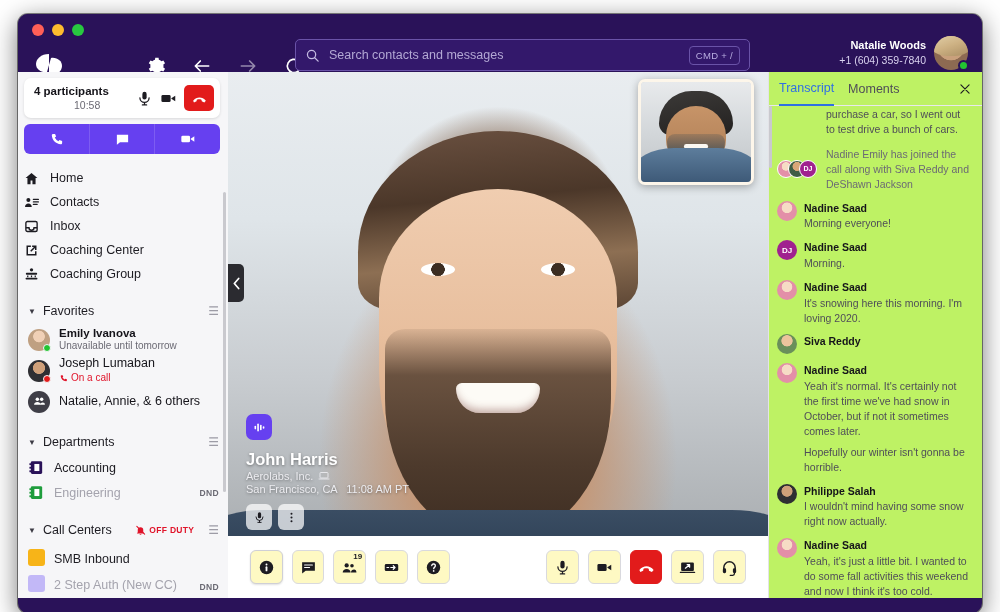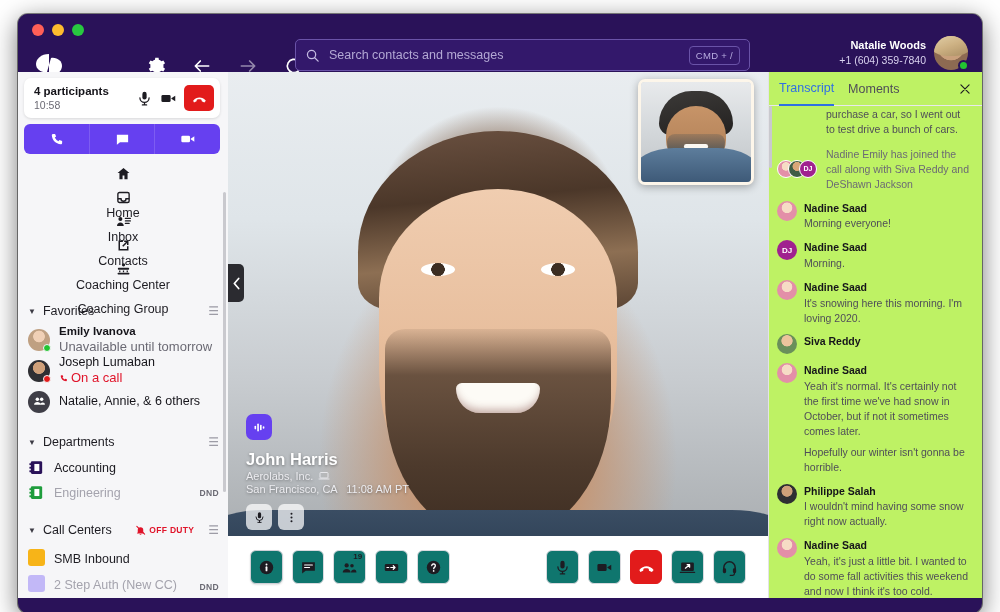--- a/index.html
+++ b/index.html
@@ -126,21 +126,21 @@
     margin: 6px 8px 0 6px;
     background: #fff;
     border-radius: 7px;
     height: 40px;
     display: flex; align-items: center;
     padding: 0 6px 0 10px;
     box-shadow: 0 1px 3px rgba(0,0,0,.12);
   }
   .cc-text { flex: 1; line-height: 1.25; }
   .cc-title { font-size: 11.5px; font-weight: bold; color: #15141a; }
-  .cc-time { font-size: 10.5px; color: #6b6a74; }
+  .cc-time { font-size: 10.5px; color: #6b6a74; margin-left: 40px; }
   .cc-ic { width: 17px; height: 17px; margin-left: 7px; cursor: pointer; }
   .cc-end {
     width: 30px; height: 26px; border-radius: 5px;
     background: #e21b1b; margin-left: 7px;
     display: flex; align-items: center; justify-content: center;
     cursor: pointer;
   }
   .quickbar {
     margin: 6px 8px 0 6px;
     height: 30px; border-radius: 6px;
@@ -150,21 +150,21 @@
   .qb {
     flex: 1; display: flex; align-items: center; justify-content: center;
     cursor: pointer;
   }
   .qb + .qb { border-left: 1px solid #7d5cf2; }
 
   .navlist { margin-top: 12px; }
   .navitem {
     display: flex; align-items: center;
     height: 24px; padding: 0 6px;
-    gap: 25px; cursor: pointer; flex-direction: column;
+    gap: 11px; cursor: pointer;
   }
   .navitem .nlabel { font-size: 12.5px; color: #1d1c22; }
   .navicon { width: 15px; height: 15px; flex: none; }
 
   .sechead {
     display: flex; align-items: center;
     height: 26px; padding: 0 9px 0 10px;
     margin-top: 12px; gap: 7px; cursor: pointer;
   }
   .caret { font-size: 8px; color: #3c3b44; }
@@ -187,21 +187,21 @@
   .pdot {
     position: absolute; right: -1px; bottom: -1px;
     width: 8px; height: 8px; border-radius: 50%;
     border: 1.5px solid #f6f6f8;
   }
   .pdot.on { background: #22c531; }
   .pdot.busy { background: #e21b1b; }
   .ptext { line-height: 1.25; min-width: 0; }
   .pname { font-size: 11.5px; font-weight: bold; color: #15141a; white-space: nowrap; }
   .pname.reg { font-weight: normal; font-size: 12.5px; }
-  .pstatus { font-size: 13px; color: #6b6a74; }
+  .pstatus { font-size: 10px; color: #6b6a74; }
   .pstatus.call { color: #e0142a; display: flex; align-items: center; gap: 3px; }
 
   .grpav {
     width: 22px; height: 22px; border-radius: 50%;
     background: #3f3e47; display: flex; align-items: center; justify-content: center;
     flex: none;
   }
 
   .deptrow {
     display: flex; align-items: center;
@@ -391,21 +391,21 @@
     height: 62px;
     background: #ffffff;
     display: flex; align-items: center;
     padding: 0 22px;
     gap: 9px;
     z-index: 5;
   }
   .ctl {
     width: 34px; height: 34px; border-radius: 6px;
     border: 1px solid #d9d9de;
-    background: #0f766e;
+    background: #fef9c3;
     display: flex; align-items: center; justify-content: center;
     cursor: pointer; position: relative;
   }
   .ctl.active { border-color: #cfcfd6; box-shadow: 0 1px 2px rgba(0,0,0,.12); }
   .ctl.hang { background: #e21b1b; border-color: #e21b1b; }
   .ctlspacer { width: 82px; }
   .cbadge {
     position: absolute; top: 1px; right: 3px;
     font-size: 8px; color: #1d1c22; font-weight: bold;
   }
@@ -570,32 +570,32 @@
 
         <div class="navlist">
           <div class="navitem">
             <svg class="navicon" viewBox="0 0 24 24">
               <path d="M12 3L2.5 11h3v10h5v-6h3v6h5V11h3z" fill="#1d1c22"></path>
             </svg>
             <span class="nlabel">Home</span>
           </div>
           <div class="navitem">
             <svg class="navicon" viewBox="0 0 24 24">
-              <rect x="3" y="4" width="18" height="16" rx="2.4" stroke="#1d1c22" stroke-width="2.2" fill="none"></rect>
-              <path d="M3 14h5a4 4 0 008 0h5" stroke="#1d1c22" stroke-width="2.2" fill="none"></path>
-            </svg>
-            <span class="nlabel">Inbox</span>
-          </div>
-          <div class="navitem">
-            <svg class="navicon" viewBox="0 0 24 24">
               <circle cx="7" cy="8" r="3.2" fill="#1d1c22"></circle>
               <path d="M1.6 19c0-3.2 2.4-5.4 5.4-5.4s5.4 2.2 5.4 5.4z" fill="#1d1c22"></path>
               <path d="M15 7h8M15 11h8M15 15h6" stroke="#1d1c22" stroke-width="2" stroke-linecap="round"></path>
             </svg>
             <span class="nlabel">Contacts</span>
+          </div>
+          <div class="navitem">
+            <svg class="navicon" viewBox="0 0 24 24">
+              <rect x="3" y="4" width="18" height="16" rx="2.4" stroke="#1d1c22" stroke-width="2.2" fill="none"></rect>
+              <path d="M3 14h5a4 4 0 008 0h5" stroke="#1d1c22" stroke-width="2.2" fill="none"></path>
+            </svg>
+            <span class="nlabel">Inbox</span>
           </div>
           <div class="navitem">
             <svg class="navicon" viewBox="0 0 24 24">
               <path d="M4 4h7v2.4H6.4v11.2h11.2V13H20v7H4z" fill="#1d1c22"></path>
               <path d="M13 4h7v7h-2.4V8.1l-6 6-1.7-1.7 6-6H13z" fill="#1d1c22"></path>
             </svg>
             <span class="nlabel">Coaching Center</span>
           </div>
           <div class="navitem">
             <svg class="navicon" viewBox="0 0 24 24">

